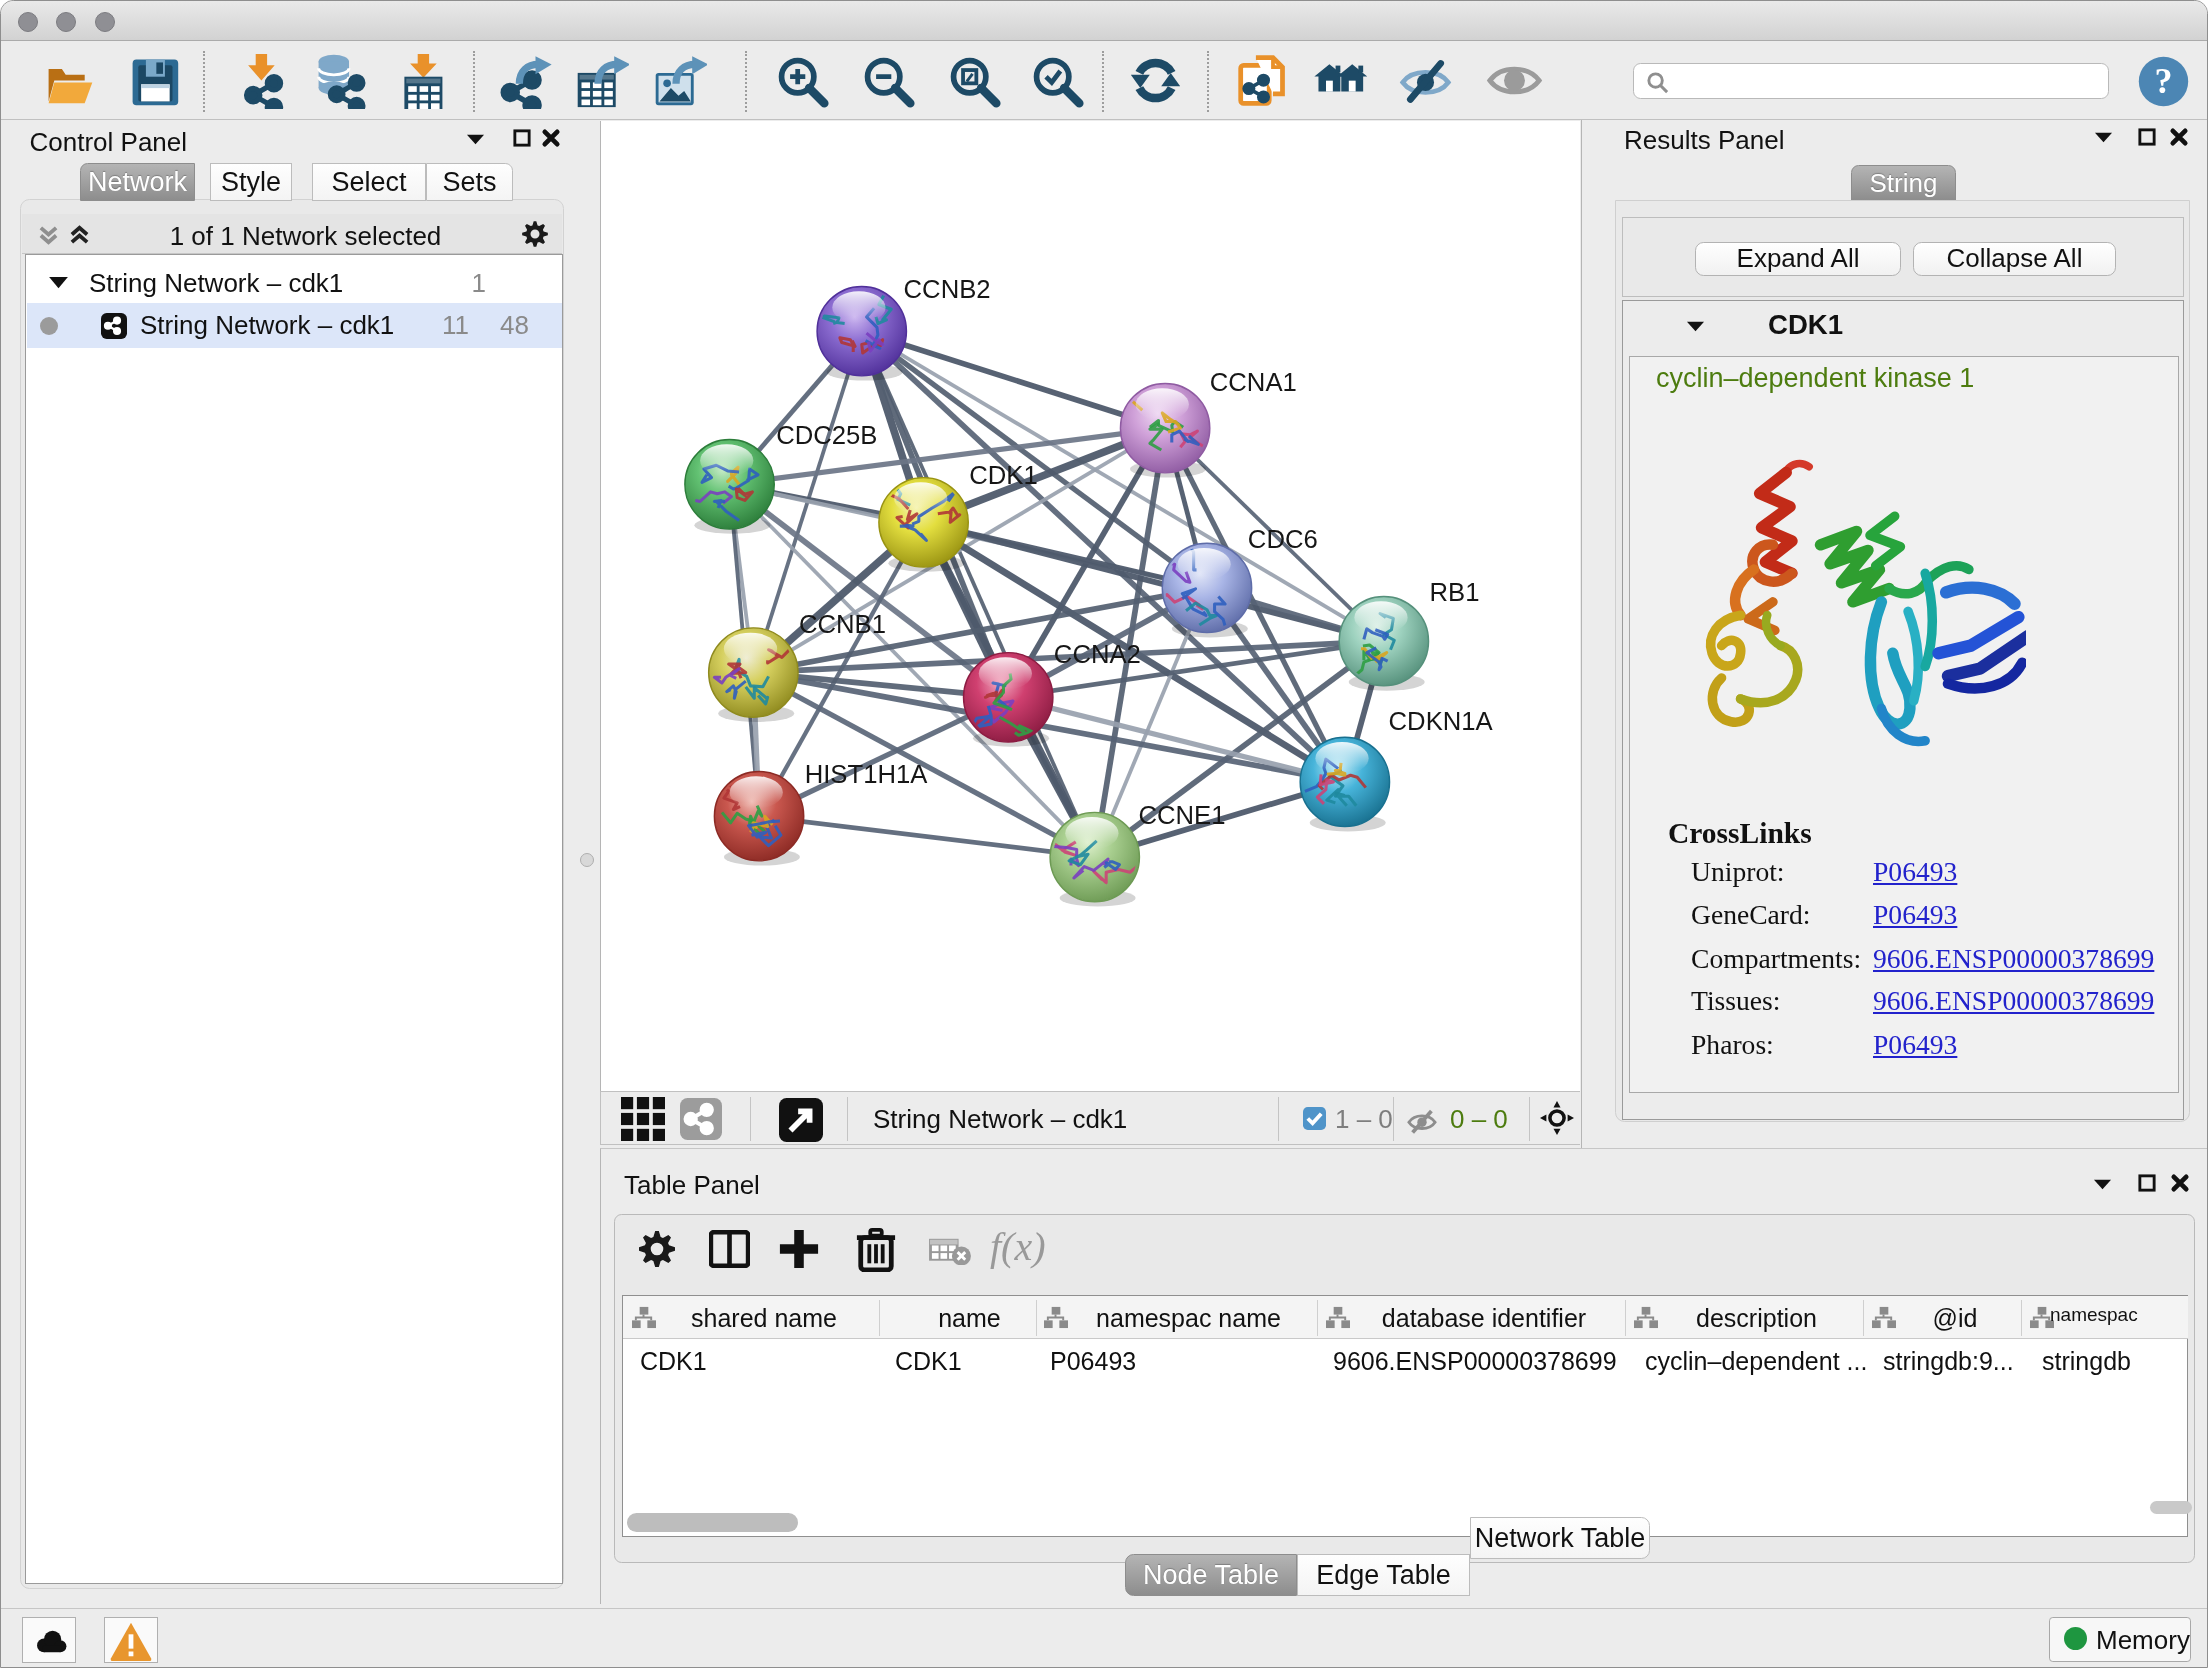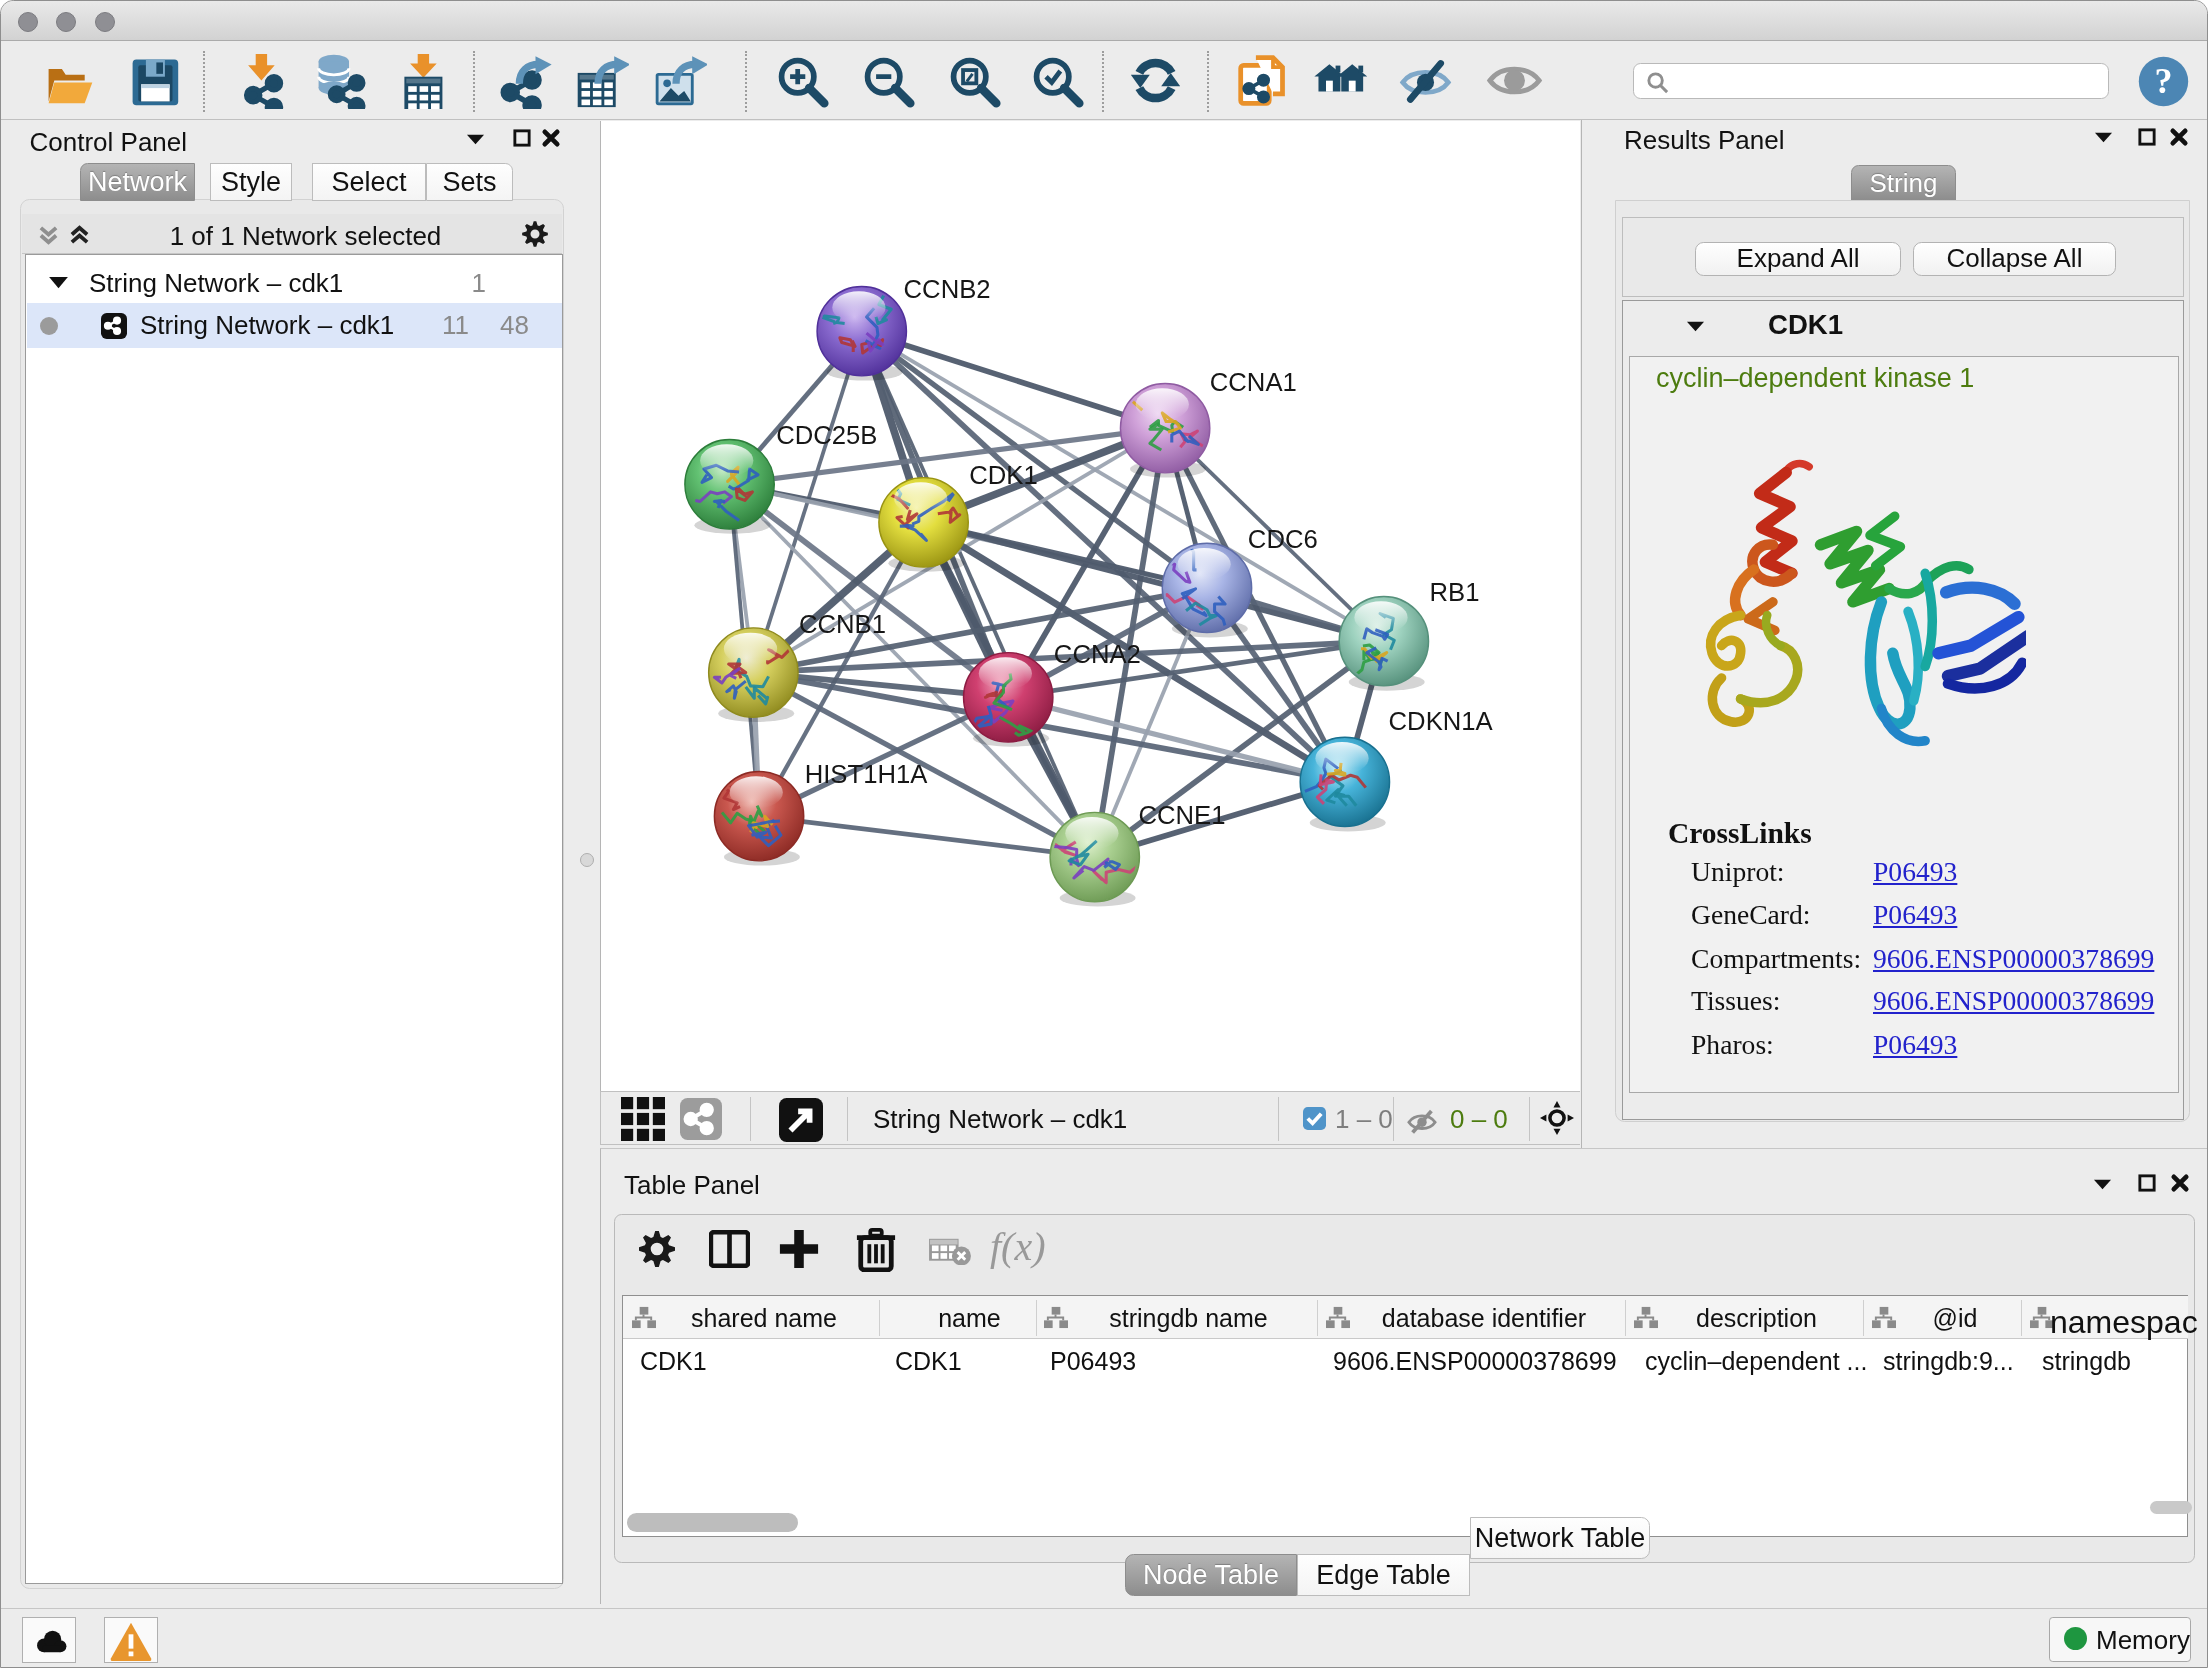--- a/index.html
+++ b/index.html
@@ -687,21 +687,21 @@
     <div class="abs" style="left:651px;top:1303px;width:224px;text-align:center;font-size:25px;color:#111">shared name</div>
     <div class="abs" style="left:878px;top:1299px;height:36px;border-left:1px solid #cfcfcf"></div>
     <div class="abs" style="left:906px;top:1303px;width:125px;text-align:center;font-size:25px;color:#111">name</div>
     <div class="abs" style="left:1035px;top:1299px;height:36px;border-left:1px solid #cfcfcf"></div>
     <svg class="abs" style="left:1042px;top:1304px" width="26" height="24" viewBox="0 0 27 25">
       <rect x="9" y="2" width="9" height="8" fill="#8a8a8a"></rect>
       <rect x="1" y="16" width="9" height="8" fill="#8a8a8a"></rect>
       <rect x="17" y="16" width="9" height="8" fill="#8a8a8a"></rect>
       <path d="M13 10 L13 13 M5 16 L5 13 L21 13 L21 16" stroke="#8a8a8a" stroke-width="2" fill="none"></path>
     </svg>
-    <div class="abs" style="left:1063px;top:1303px;width:249px;text-align:center;font-size:25px;color:#111">stringdb name</div>
+    <div class="abs" style="left:1063px;top:1303px;width:249px;text-align:center;font-size:25px;color:#111">namespac name</div>
     <div class="abs" style="left:1316px;top:1299px;height:36px;border-left:1px solid #cfcfcf"></div>
     <svg class="abs" style="left:1324px;top:1304px" width="26" height="24" viewBox="0 0 27 25">
       <rect x="9" y="2" width="9" height="8" fill="#8a8a8a"></rect>
       <rect x="1" y="16" width="9" height="8" fill="#8a8a8a"></rect>
       <rect x="17" y="16" width="9" height="8" fill="#8a8a8a"></rect>
       <path d="M13 10 L13 13 M5 16 L5 13 L21 13 L21 16" stroke="#8a8a8a" stroke-width="2" fill="none"></path>
     </svg>
     <div class="abs" style="left:1345px;top:1303px;width:276px;text-align:center;font-size:25px;color:#111">database identifier</div>
     <div class="abs" style="left:1624px;top:1299px;height:36px;border-left:1px solid #cfcfcf"></div>
     <svg class="abs" style="left:1632px;top:1304px" width="26" height="24" viewBox="0 0 27 25">
@@ -719,21 +719,21 @@
       <path d="M13 10 L13 13 M5 16 L5 13 L21 13 L21 16" stroke="#8a8a8a" stroke-width="2" fill="none"></path>
     </svg>
     <div class="abs" style="left:1891px;top:1303px;width:126px;text-align:center;font-size:25px;color:#111">@id</div>
     <div class="abs" style="left:2020px;top:1299px;height:36px;border-left:1px solid #cfcfcf"></div>
     <svg class="abs" style="left:2028px;top:1304px" width="26" height="24" viewBox="0 0 27 25">
       <rect x="9" y="2" width="9" height="8" fill="#8a8a8a"></rect>
       <rect x="1" y="16" width="9" height="8" fill="#8a8a8a"></rect>
       <rect x="17" y="16" width="9" height="8" fill="#8a8a8a"></rect>
       <path d="M13 10 L13 13 M5 16 L5 13 L21 13 L21 16" stroke="#8a8a8a" stroke-width="2" fill="none"></path>
     </svg>
-    <div class="abs" style="left:2049px;top:1303px;width:134px;text-align:center;font-size:32px;color:#111">namespac</div>
+    <div class="abs" style="left:2049px;top:1303px;width:134px;text-align:left;font-size:19px;color:#111">namespac</div>
     <div class="abs" style="left:639px;top:1346px;font-size:25px;color:#111">CDK1</div>
     <div class="abs" style="left:894px;top:1346px;font-size:25px;color:#111">CDK1</div>
     <div class="abs" style="left:1049px;top:1346px;font-size:25px;color:#111">P06493</div>
     <div class="abs" style="left:1332px;top:1346px;font-size:25px;color:#111">9606.ENSP00000378699</div>
     <div class="abs" style="left:1644px;top:1346px;font-size:25px;color:#111">cyclin–dependent ...</div>
     <div class="abs" style="left:1882px;top:1346px;font-size:25px;color:#111">stringdb:9...</div>
     <div class="abs" style="left:2041px;top:1346px;font-size:25px;color:#111">stringdb</div>
     <div class="abs" style="left:626px;top:1512px;width:171px;height:19px;background:#bdbdbd;border-radius:9.5px"></div>
     <div class="abs" style="left:2149px;top:1500px;width:42px;height:13.3px;background:#c9c9c9;border-radius:6.7px"></div>
     <div class="tab tabsel" style="left:1124px;top:1553px;width:172px;height:42px;line-height:40px;border-radius:8.6px 0 0 8.6px">Node Table</div>

